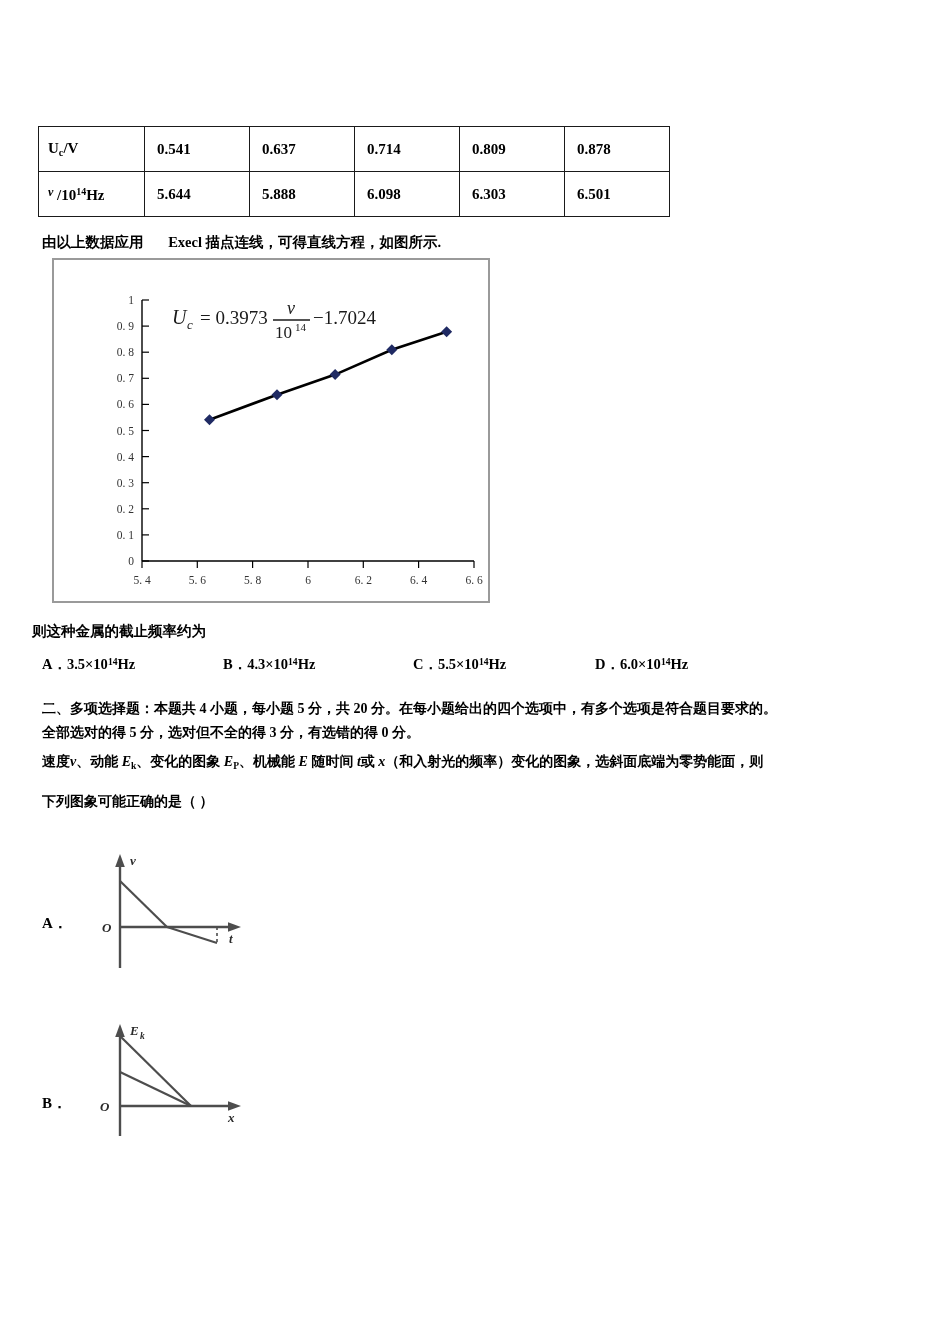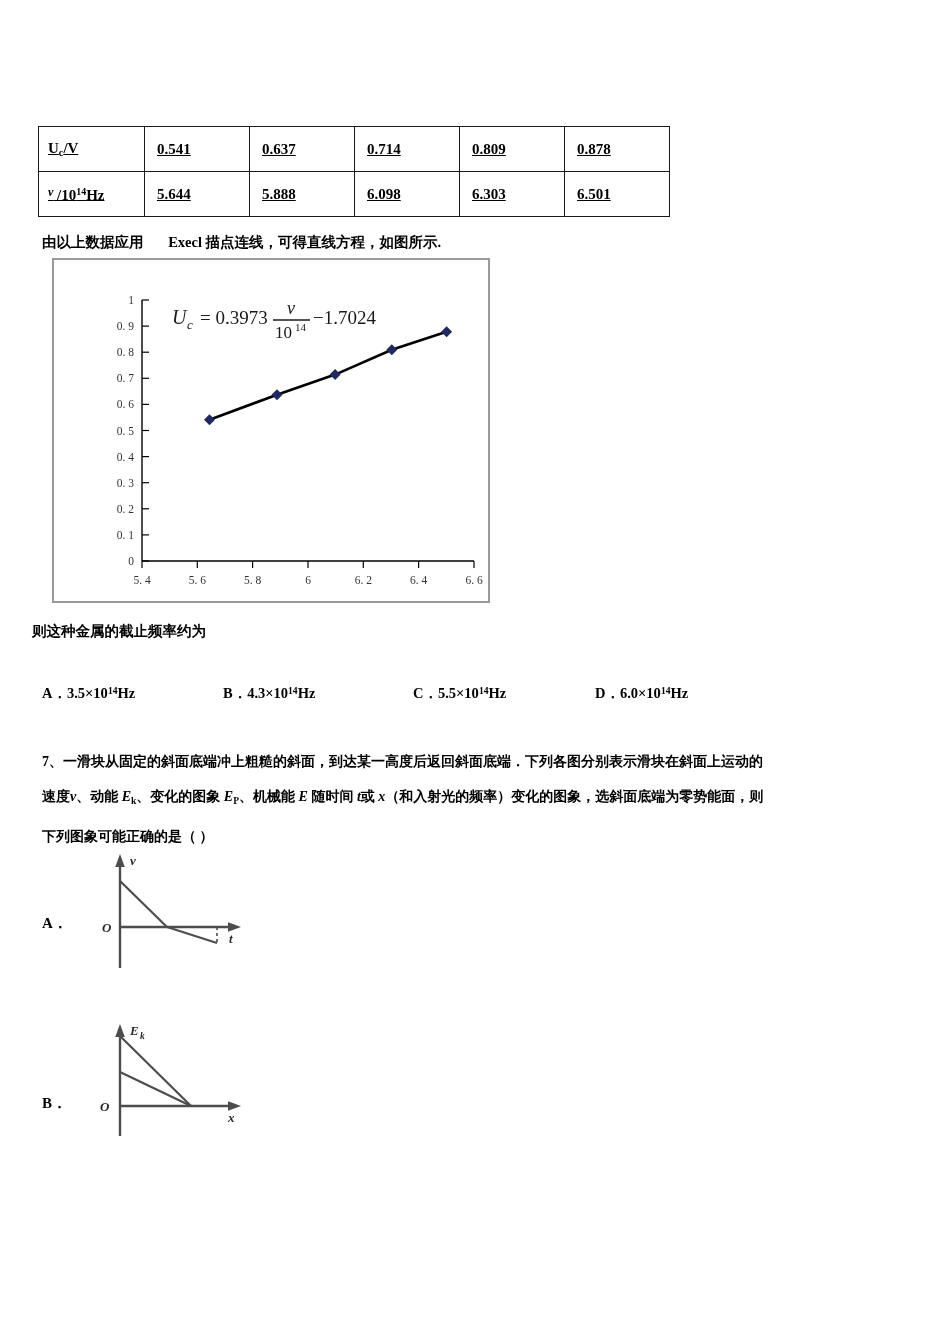--- a/index.html
+++ b/index.html
@@ -47,21 +47,20 @@
     table-layout: fixed;
   }
   table.data-table td {
     border: 1.3px solid #1a1a1a;
     height: 44px;
     padding: 0 0 0 9px;
     font-size: 15px;
     font-weight: bold;
     vertical-align: middle;
     font-family: "Liberation Serif", serif;
-    text-decoration: underline;
   }
   table.data-table td.hdr { width: 96px; }
   table.data-table td.val { width: 92px; padding-left: 12px; }
   .nu { font-style: italic; font-family: "Liberation Serif", serif; }
 
   
   .after-table {
     position: absolute;
     left: 42px;
     top: 233px;
@@ -99,21 +98,21 @@
     top: 655px;
     width: 880px;
     font-size: 14.5px;
     font-weight: bold;
     font-family: "Liberation Serif", serif;
     white-space: nowrap;
   }
   .q6-options .opt { display: inline-block; }
   .q6-options .opt.o1 { width: 181px; }
   .q6-options .opt.o2 { width: 190px; }
-  .q6-options .opt.o3 { width: 182px; margin-top: 29px; }
+  .q6-options .opt.o3 { width: 182px; }
 
   
   .sec2 {
     position: absolute;
     left: 42px;
     top: 697px;
     width: 880px;
     font-size: 14px;
     line-height: 24px;
     font-weight: 600;
@@ -258,23 +257,26 @@
       </g>
     </svg>
   </div>
 
   <div class="q6-ask">则这种金属的截止频率约为</div>
 
   <div class="q6-options">
     <span class="opt o1"><span>A．</span><span>3.5×10</span><sup>14</sup><span>Hz</span></span><span class="opt o2"><span>B．</span><span>4.3×10</span><sup>14</sup><span>Hz</span></span><span class="opt o3"><span>C．</span><span>5.5×10</span><sup>14</sup><span>Hz</span></span><span class="opt"><span>D．</span><span>6.0×10</span><sup>14</sup><span>Hz</span></span>
   </div>
 
+  <div class="sec2">
+    <span class="l2">二、多项选择题：本题共 4 小题，每小题 5 分，共 20 分。在每小题给出的四个选项中，有多个选项是符合题目要求的。</span>
+    <span class="l2">全部选对的得 5 分，选对但不全的得 3 分，有选错的得 0 分。</span>
+  </div>
 
   <div class="q7">
-    <span class="ln">7、一滑块从固定的斜面底端冲上粗糙的斜面，到达某一高度后返回斜面底端．下列各图分别表示滑块在斜面上运动的</span>
     <span class="ln"><span>速度</span><span class="it">v</span><span>、动能 </span><span class="it">E</span><sub>k</sub><span>、变化的图象 </span><span class="it">E</span><sub>P</sub><span>、机械能 </span><span class="it">E</span><span> 随时间 </span><span class="it">t</span><span>或 </span><span class="it">x</span><span>（和入射光的频率）变化的图象，选斜面底端为零势能面，则</span></span>
     <span class="ln">下列图象可能正确的是（  ）</span>
   </div>
 
   <div class="opt-fig fig-a">
     <span class="opt-letter">A．</span>
     <svg class="fig-svg" width="180" height="128" viewBox="0 0 180 128">
 
       <line x1="42" y1="18" x2="42" y2="120" stroke="#4d4d4d" stroke-width="2.4"></line>
       <polygon points="42,6 37.2,19 46.8,19" fill="#4d4d4d"></polygon>

